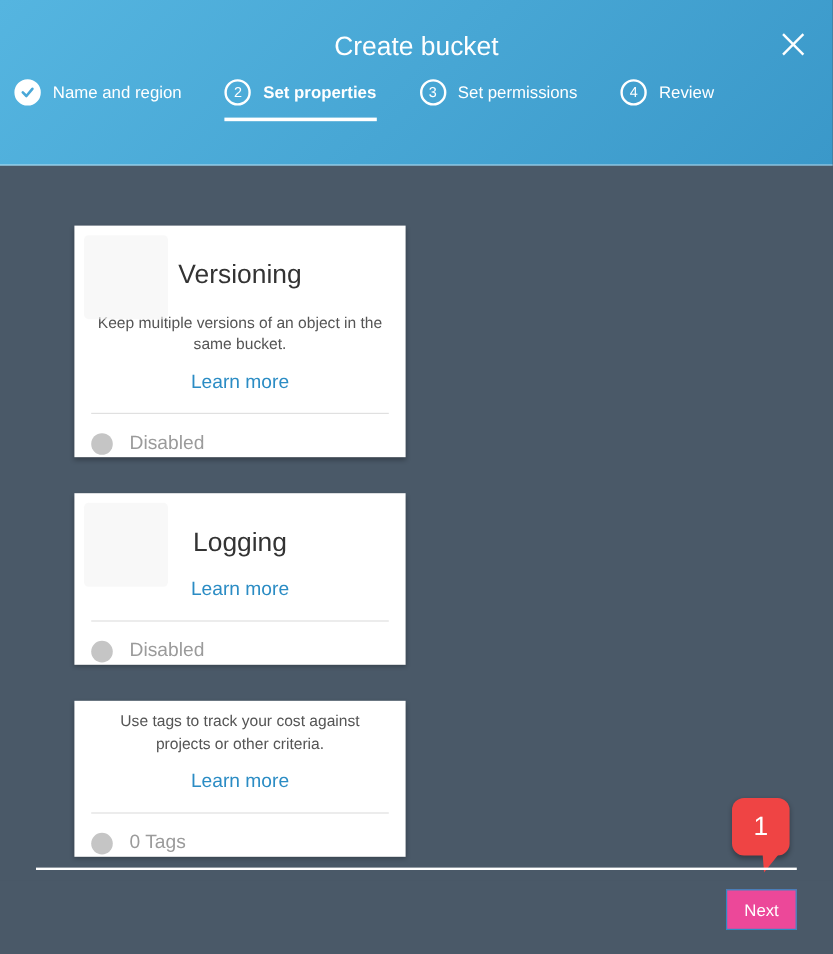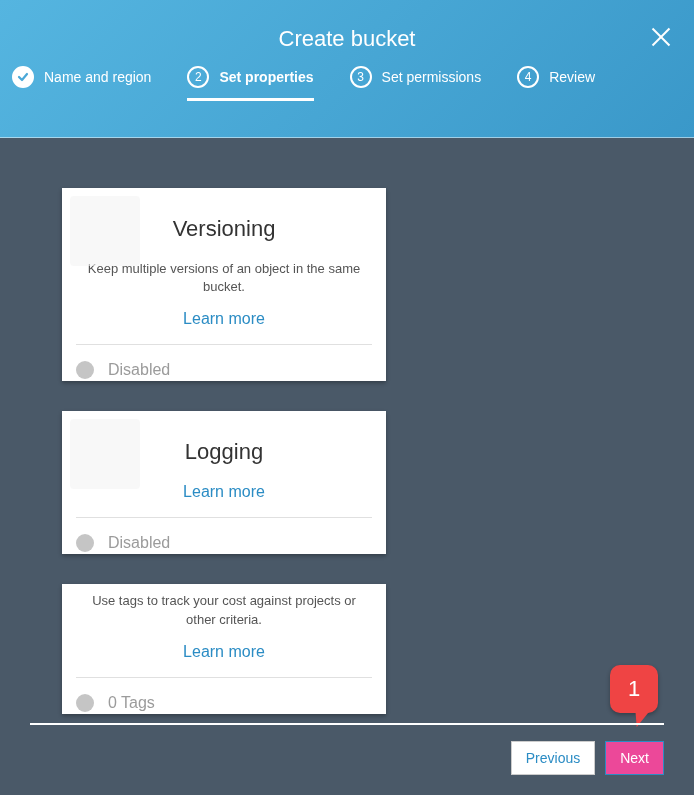--- a/index.html
+++ b/index.html
@@ -86,21 +86,21 @@
       background: rgba(255,255,255,.5);
     }
     .content {
       background: #4a5968;
       padding: 50px 62px 20px 62px;
       display: flex;
       flex-wrap: wrap;
       gap: 30px;
     }
     .card {
-      width: 324px;
+      width: 276px;
       background: #fff;
       box-shadow: 0 2px 4px rgba(0,0,0,.3);
       display:flex;
       flex-direction:column;
       position:relative;
     }
     .card-head {
       position:relative;
       padding: 28px 10px 10px 10px;
       text-align:center;
@@ -269,16 +269,15 @@
 
 </div>
 
 <div class="callout">
   <span>1</span>
 </div>
 
 <div class="footer">
   <div class="footer-line"></div>
   <div class="footer-buttons">
-    <div class="btn btn-prev">Previous</div>
     <div class="btn btn-next">Next</div>
   </div>
 </div>
 
 </body></html>

